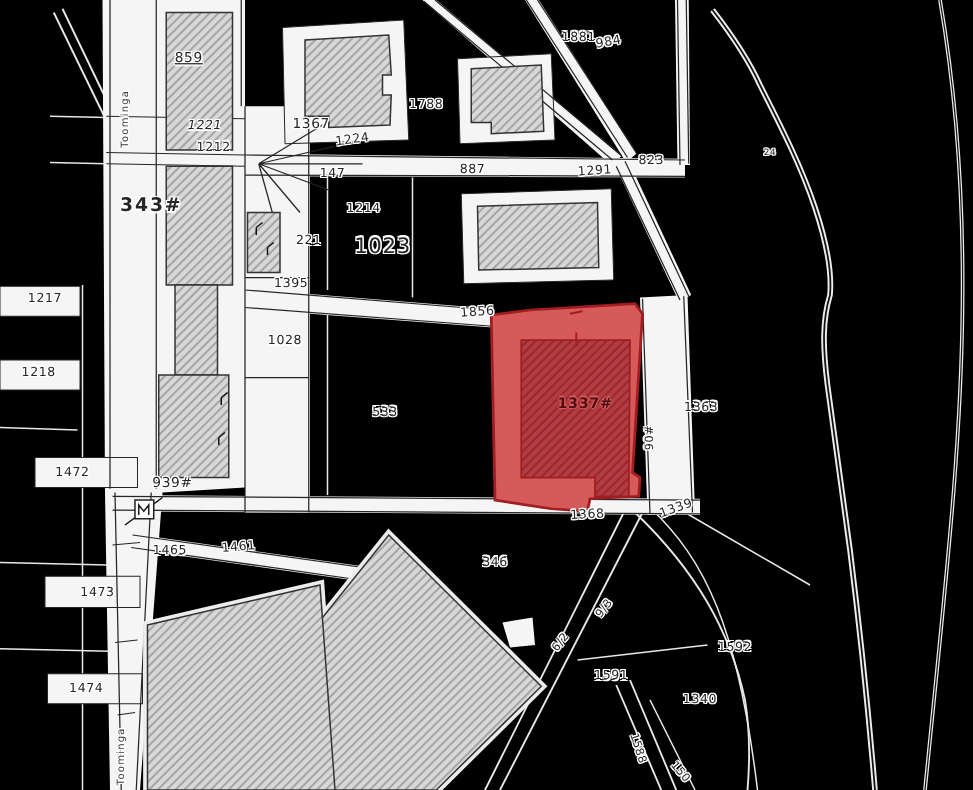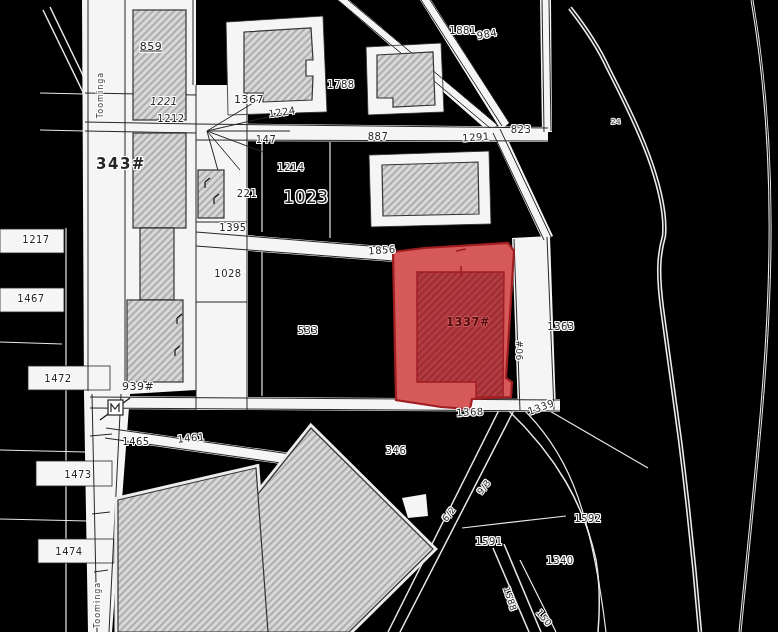--- a/index.html
+++ b/index.html
@@ -184,21 +184,21 @@
       <span class="map-label" style="left: 396px; top: 450px; font-size: 10px; transform: translate(-50%, -50%) rotate(0deg);">346</span>
       <span class="map-label" style="left: 308px; top: 330px; font-size: 10px; transform: translate(-50%, -50%) rotate(0deg);">533</span>
       <span class="map-label" style="left: 568px; top: 518px; font-size: 10px; transform: translate(-50%, -50%) rotate(0deg); margin-left: 20px;">1592</span>
       <span class="map-label" style="left: 489px; top: 541px; font-size: 10px; transform: translate(-50%, -50%) rotate(0deg);">1591</span>
       <span class="map-label" style="left: 560px; top: 560px; font-size: 10px; transform: translate(-50%, -50%) rotate(0deg);">1340</span>
       <span class="map-label" style="left: 510px; top: 599px; font-size: 9px; transform: translate(-50%, -50%) rotate(72deg);">1588</span>
       <span class="map-label" style="left: 544px; top: 618px; font-size: 9px; transform: translate(-50%, -50%) rotate(50deg);">150</span>
       <span class="map-label" style="left: 449px; top: 514px; font-size: 9px; transform: translate(-50%, -50%) rotate(-52deg);">6/2</span>
       <span class="map-label" style="left: 484px; top: 487px; font-size: 9px; transform: translate(-50%, -50%) rotate(-52deg);">9/3</span>
       <span class="map-label" style="left: 36px; top: 239px; font-size: 10px; transform: translate(-50%, -50%) rotate(0deg);">1217</span>
-      <span class="map-label" style="left: 31px; top: 298px; font-size: 10px; transform: translate(-50%, -50%) rotate(0deg);">1467</span>
+      <span class="map-label" style="left: 31px; top: 298px; font-size: 10px; transform: translate(-50%, -50%) rotate(0deg);">1218</span>
       <span class="map-label" style="left: 58px; top: 378px; font-size: 10px; transform: translate(-50%, -50%) rotate(0deg);">1472</span>
       <span class="map-label" style="left: 78px; top: 474px; font-size: 10px; transform: translate(-50%, -50%) rotate(0deg); text-align: right;">1473</span>
       <span class="map-label" style="left: 69px; top: 551px; font-size: 10px; transform: translate(-50%, -50%) rotate(0deg);">1474</span>
       <span class="map-label" style="left: 138px; top: 386px; font-size: 11px; transform: translate(-50%, -50%) rotate(0deg);">939#</span>
       <span class="map-label" style="left: 136px; top: 441px; font-size: 10px; transform: translate(-50%, -50%) rotate(0deg);">1465</span>
       <span class="map-label" style="left: 191px; top: 438px; font-size: 10px; transform: translate(-50%, -50%) rotate(-5deg);">1461</span>
       <span class="map-label" style="left: 606px; top: 122px; font-size: 7px; transform: translate(-50%, -50%) rotate(0deg); padding-left: 20px;">24</span>
       <span class="map-label street" style="left: 100px; top: 95px; font-size: 8px; transform: translate(-50%, -50%) rotate(-90deg);">Toominga</span>
       <span class="map-label street" style="left: 97px; top: 605px; font-size: 8px; transform: translate(-50%, -50%) rotate(-90deg);">Toominga</span>
     </div>

